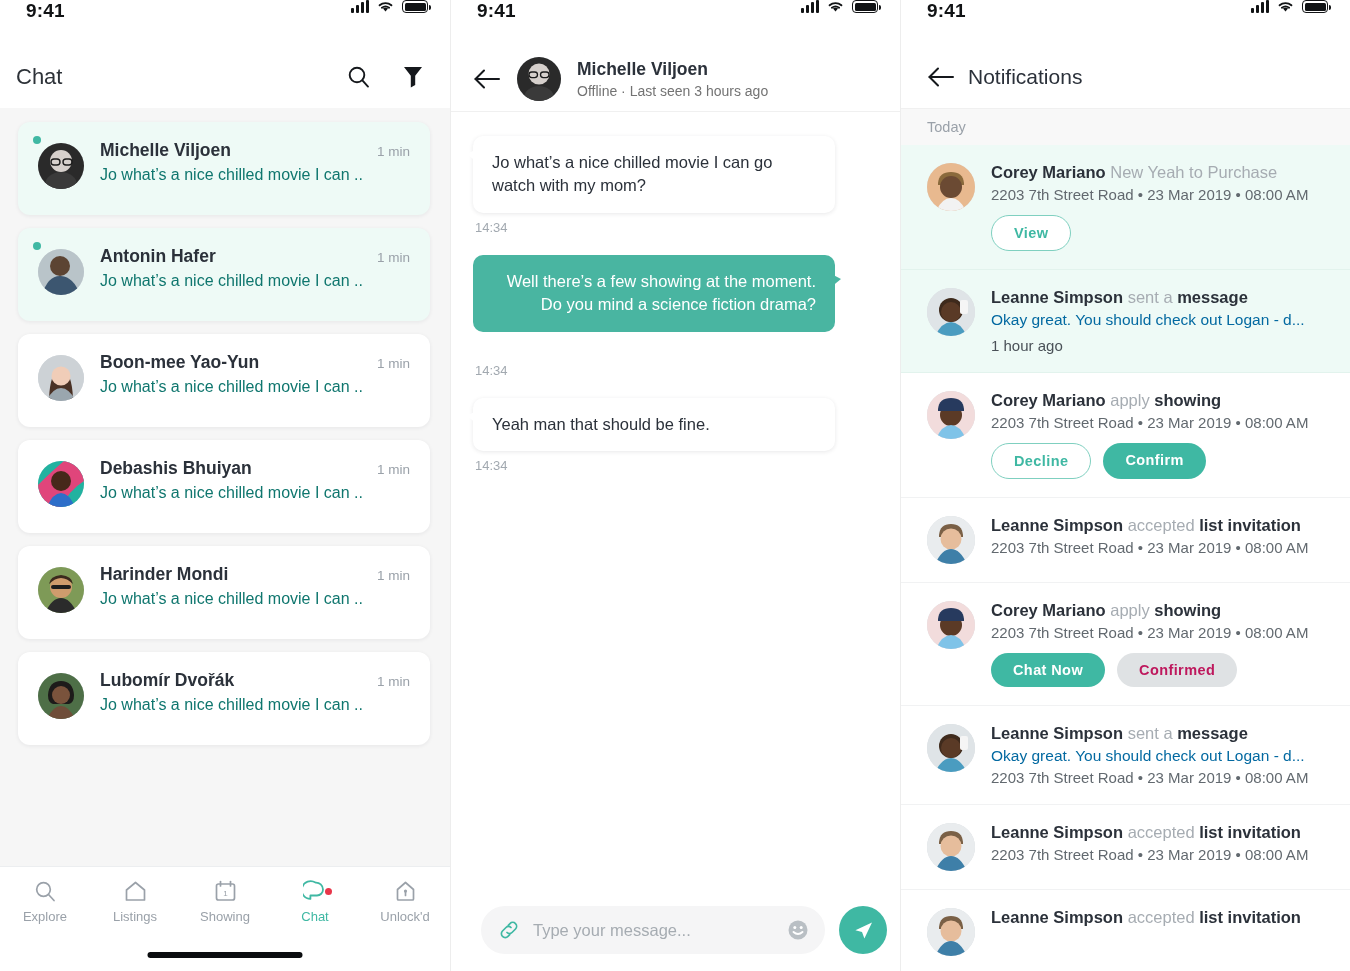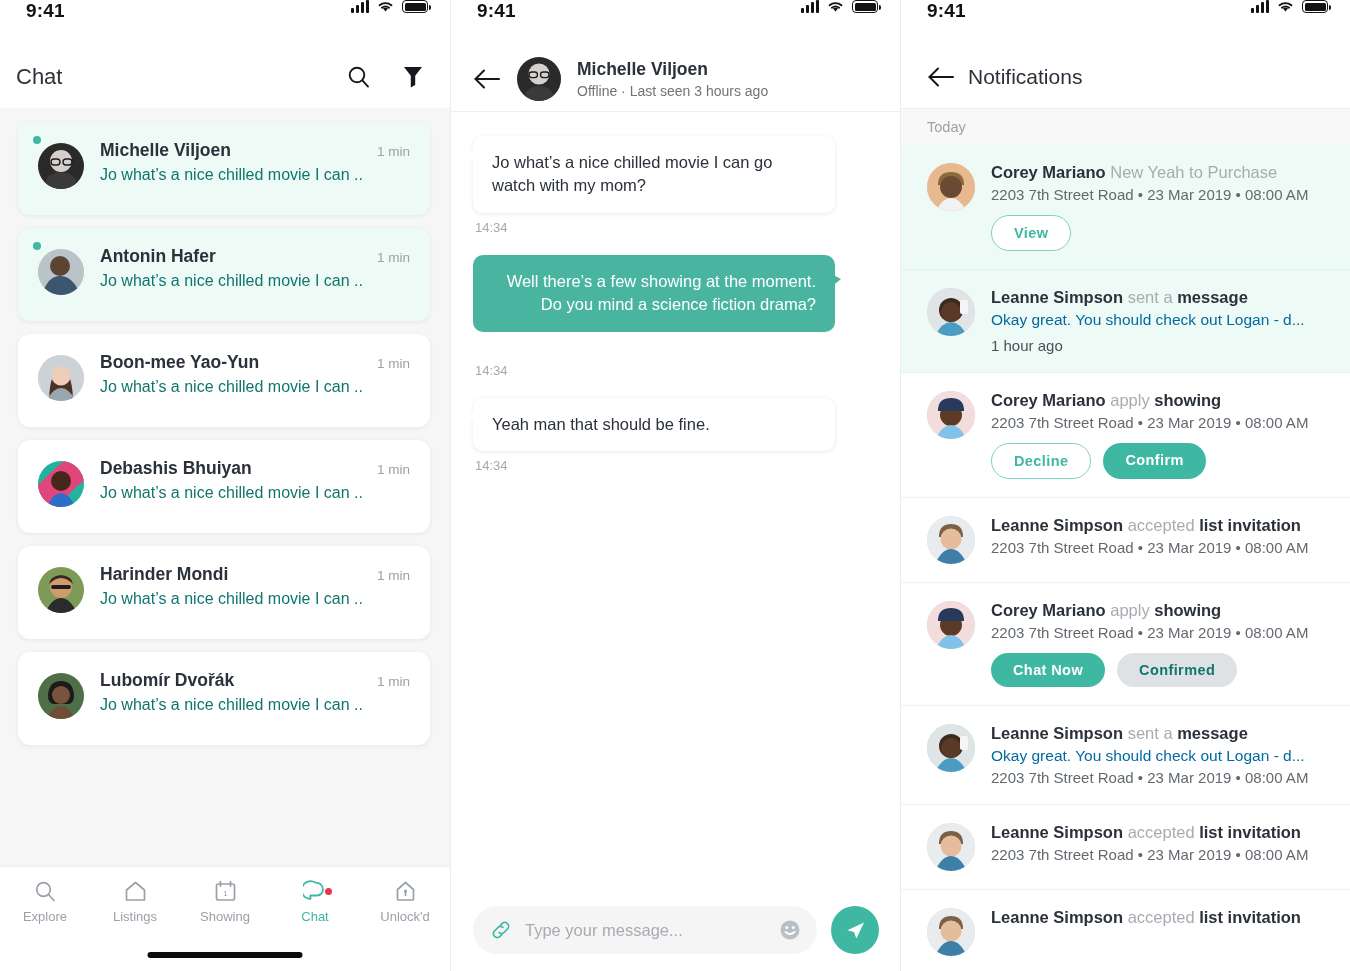--- a/index.html
+++ b/index.html
@@ -122,21 +122,21 @@
   .bubble.out {
     background: #49b5a1; color: #ffffff; text-align: right;
   }
   .bubble.out::after {
     content: ""; position: absolute; right: -6px; top: 18px;
     width: 12px; height: 16px; background: #49b5a1;
     clip-path: polygon(0 0, 0 100%, 100% 38%);
   }
   .msg-time { font-size: 13px; color: #a2a9b0; margin: 7px 2px 14px 2px; }
   .composer {
-    position: absolute; left: 0; bottom: 0; width: 450px; height: 82px;
+    position: absolute; left: 8px; bottom: 0; width: 450px; height: 82px;
     display: flex; align-items: center; gap: 14px; padding: 0 22px;
     background: #ffffff;
   }
   .input-pill {
     flex: 1; height: 48px; background: #f5f5f6; border-radius: 24px;
     display: flex; align-items: center; gap: 12px; padding: 0 16px;
   }
   .input-text { flex: 1; font-size: 16.5px; color: #a6acb2; }
   .send-btn {
     width: 48px; height: 48px; border-radius: 50%; background: #3fb8a3;
@@ -170,21 +170,21 @@
   }
   .nt-sub { font-size: 15px; color: #62696f; margin-top: 4px; }
   .nt-ago { font-size: 15px; color: #4a5158; margin-top: 8px; }
   .nt-btns { display: flex; gap: 12px; margin-top: 12px; }
   .btn {
     border-radius: 18px; font-size: 14.5px; font-weight: 700;
     padding: 9px 22px; letter-spacing: .4px; display: inline-block;
   }
   .btn-outline { background: #ffffff; color: #3fb8a3; border: 1.4px solid #7fd0c0; }
   .btn-solid { background: #3fb8a3; color: #ffffff; }
-  .btn-muted { background: #dfe2e4; color: #0f766e; text-align: right; }
+  .btn-muted { background: #dfe2e4; color: #be185d; text-align: right; }
   .nt-list { height: 863px; overflow: hidden; }
 </style>
 </head>
 <body>
 
 <div class="screens">
 
   <div class="screen screen--chatlist">
 
     <div class="statusbar">

